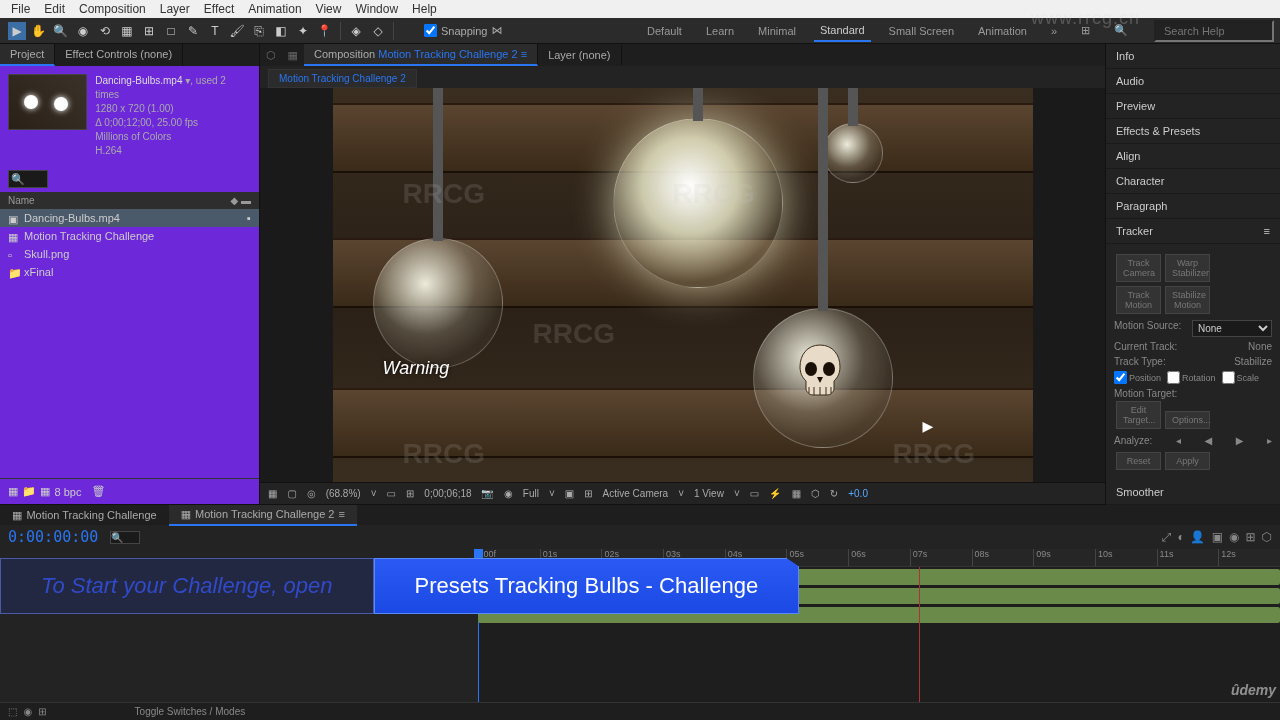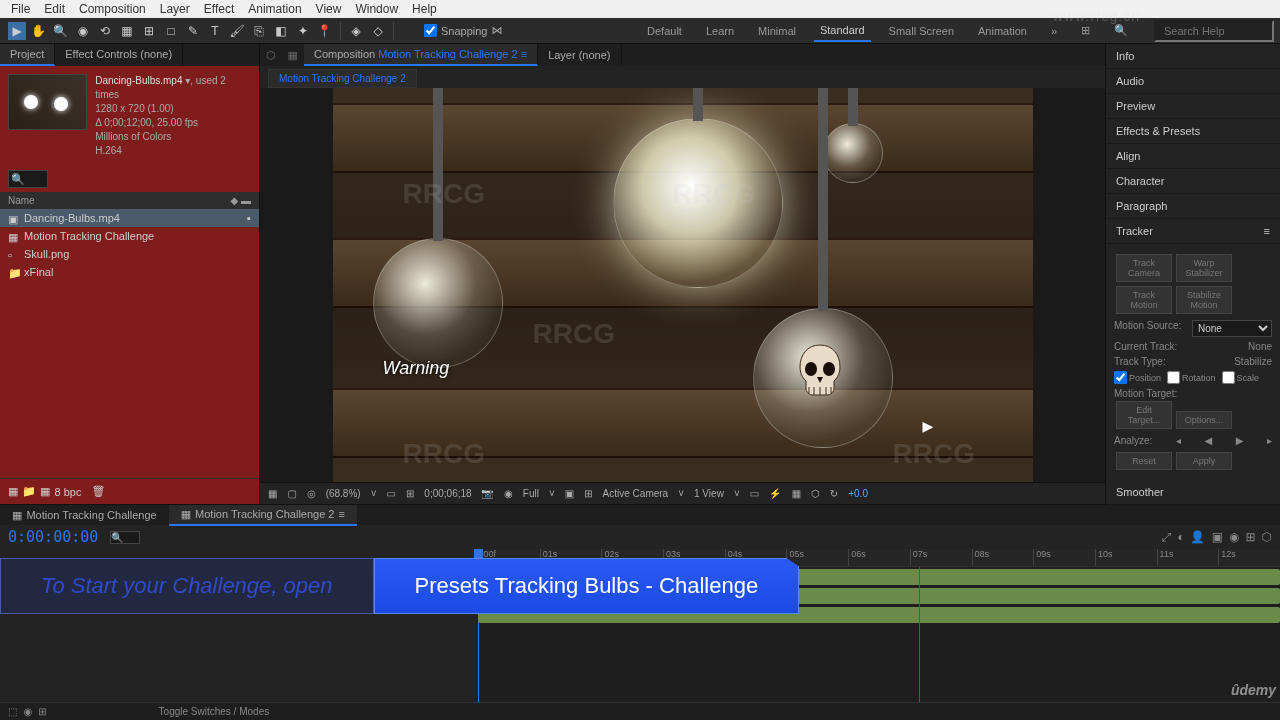--- a/index.html
+++ b/index.html
@@ -14,21 +14,21 @@
 .tool-sep { width: 1px; height: 18px; background: #444; margin: 0 4px; }
 .snap-check { display: inline-flex; align-items: center; margin-left: 26px; font-size: 11px; color: #aaa; }
 .snap-check input { margin-right: 4px; }
 .workspace-tabs { margin-left: auto; display: flex; gap: 12px; font-size: 11px; color: #999; align-items: center; }
 .workspace-tabs span { padding: 4px 6px; }
 .workspace-tabs span.active { border-bottom: 2px solid #2a75f3; color: #ccc; }
 .search-help { background: #222; padding: 3px 8px; font-size: 11px; color: #999; width: 120px; margin-left: 8px; }
 
 .main { display: flex; height: 460px; }
 
-.project-panel { width: 260px; background: #7f1d1d; border-right: 1px solid #111; display: flex; flex-direction: column; }
+.project-panel { width: 260px; background: #6d28d9; border-right: 1px solid #111; display: flex; flex-direction: column; }
 .panel-tabs { display: flex; background: #1e1e1e; font-size: 11px; height: 22px; }
 .panel-tab { padding: 4px 10px; color: #aaa; border-right: 1px solid #111; }
 .panel-tab.active { background: #2b2b2b; border-bottom: 2px solid #2a75f3; }
 .asset-header { display: flex; padding: 8px; gap: 8px; }
 .asset-thumb { width: 80px; height: 56px; background: linear-gradient(45deg,#2a2018,#3a3228); border: 1px solid #444; position: relative; }
 .asset-thumb::before { content:""; position:absolute; width:14px;height:14px;border-radius:50%;background:#fff;top:20px;left:15px;box-shadow:0 0 6px #fff; }
 .asset-thumb::after { content:""; position:absolute; width:14px;height:14px;border-radius:50%;background:#fff;top:22px;right:18px;box-shadow:0 0 6px #fff; }
 .asset-info { font-size: 10px; color: #aaa; line-height: 1.4; }
 .asset-info .name { color: #ddd; }
 .search-row { padding: 4px 8px; }
@@ -62,21 +62,21 @@
 .skull { position: absolute; width: 50px; height: 55px; left: 462px; top: 255px; }
 .skull svg { width: 100%; height: 100%; }
 .cursor-play { position: absolute; left: 590px; top: 330px; font-size: 14px; color: #fff; }
 .wm { position:absolute; color:rgba(200,200,200,0.15); font-size:28px; font-weight:bold; pointer-events:none; }
 .viewer-footer { height: 24px; background: #232323; display: flex; align-items: center; padding: 0 8px; gap: 10px; font-size: 10px; color: #aaa; border-top: 1px solid #111; }
 .vf-item { display: flex; align-items: center; gap: 4px; }
 
 .right-panel { width: 175px; background: #232323; border-left: 1px solid #111; }
 .rp-section { padding: 6px 10px; font-size: 11px; color: #ccc; border-bottom: 1px solid #1a1a1a; }
 .tracker-body { padding: 8px; font-size: 10px; color: #888; }
-.tracker-btn { display: inline-block; background: #333; padding: 3px 6px; margin: 2px; color: #777; font-size: 9px; border: 1px solid #444; width: 56px; text-align: center; }
+.tracker-btn { display: inline-block; background: #333; padding: 3px 6px; margin: 2px; color: #777; font-size: 9px; border: 1px solid #444; width: 45px; text-align: center; }
 .tracker-row { display: flex; align-items: flex-start; justify-content: space-between; margin: 4px 0; }
 .tracker-row select { background: #1a1a1a; border: 1px solid #444; color: #ccc; font-size: 10px; padding: 1px; width: 80px; }
 .tracker-checks { display: flex; gap: 6px; font-size: 9px; margin: 4px 0; }
 .tracker-checks label { display: flex; align-items: center; gap: 2px; }
 
 .timeline { height: 200px; background: #232323; border-top: 1px solid #111; display: flex; flex-direction: column; }
 .tl-tabs { display: flex; background: #1e1e1e; height: 20px; align-items: center; font-size: 11px; }
 .tl-tab { padding: 3px 12px; color: #aaa; display: flex; align-items: center; gap: 4px; }
 .tl-tab.active { background: #2b2b2b; border-bottom: 2px solid #2a75f3; }
 .tl-header { display: flex; align-items: center; height: 24px; padding: 0 8px; }
@@ -91,21 +91,21 @@
 .playhead::before { content:""; position:absolute; top:0; left:-4px; width:9px; height:9px; background:#2a75f3; }
 .track { height: 18px; margin: 1px 0; position: relative; }
 .clip { position: absolute; height: 16px; top: 1px; border-radius: 2px; }
 
 .overlay-banner { position: absolute; top: 558px; left: 0; display: flex; font-size: 22px; font-weight: 500; z-index: 50; }
 .banner-left { background: rgba(30,60,190,0.2); color: #314ac9; padding: 14px 40px; font-style: italic; border: 1px solid #4a5aa9; }
 .banner-right { background: linear-gradient(180deg,#2a5af3,#1a4ae3); color: #fff; padding: 14px 40px; border: 1px solid #5a8af9; clip-path: polygon(0 0, 97% 0, 100% 15%, 100% 100%, 0 100%); }
 
 .statusbar { position: absolute; bottom: 0; left: 0; right: 0; height: 18px; background: #1e1e1e; display: flex; align-items: center; padding: 0 8px; font-size: 10px; color: #888; border-top: 1px solid #333; }
 .udemy { position: absolute; right: 4px; bottom: 22px; color: rgba(255,255,255,0.5); font-size: 14px; font-weight: bold; font-style: italic; margin-top: 33px; }
-.wm-url { position: absolute; top: 8px; right: 140px; color: rgba(220,220,220,0.25); font-size: 14px; letter-spacing: 1px; z-index: 100; margin-left: 20px; }
+.wm-url { position: absolute; top: 8px; right: 140px; color: rgba(220,220,220,0.25); font-size: 18px; letter-spacing: 1px; z-index: 100; margin-left: 20px; }
 </style>
 </head>
 <body>
 
 <div class="wm-url">www.rrcg.cn</div>
 
 <div class="menubar">
   <span>File</span>
   <span>Edit</span>
   <span>Composition</span>
@@ -391,14 +391,14 @@
   <div class="banner-left">To Start your Challenge, open</div>
   <div class="banner-right">Presets Tracking Bulbs - Challenge</div>
 </div>
 
 <div class="udemy">ûdemy</div>
 
 <div class="statusbar">
   <span>⬚</span>
   <span style="margin-left:6px">◉</span>
   <span style="margin-left:6px">⊞</span>
-  <span style="margin-left:112px">Toggle Switches / Modes</span>
+  <span style="margin-left:88px">Toggle Switches / Modes</span>
 </div>
 
 </body></html>

